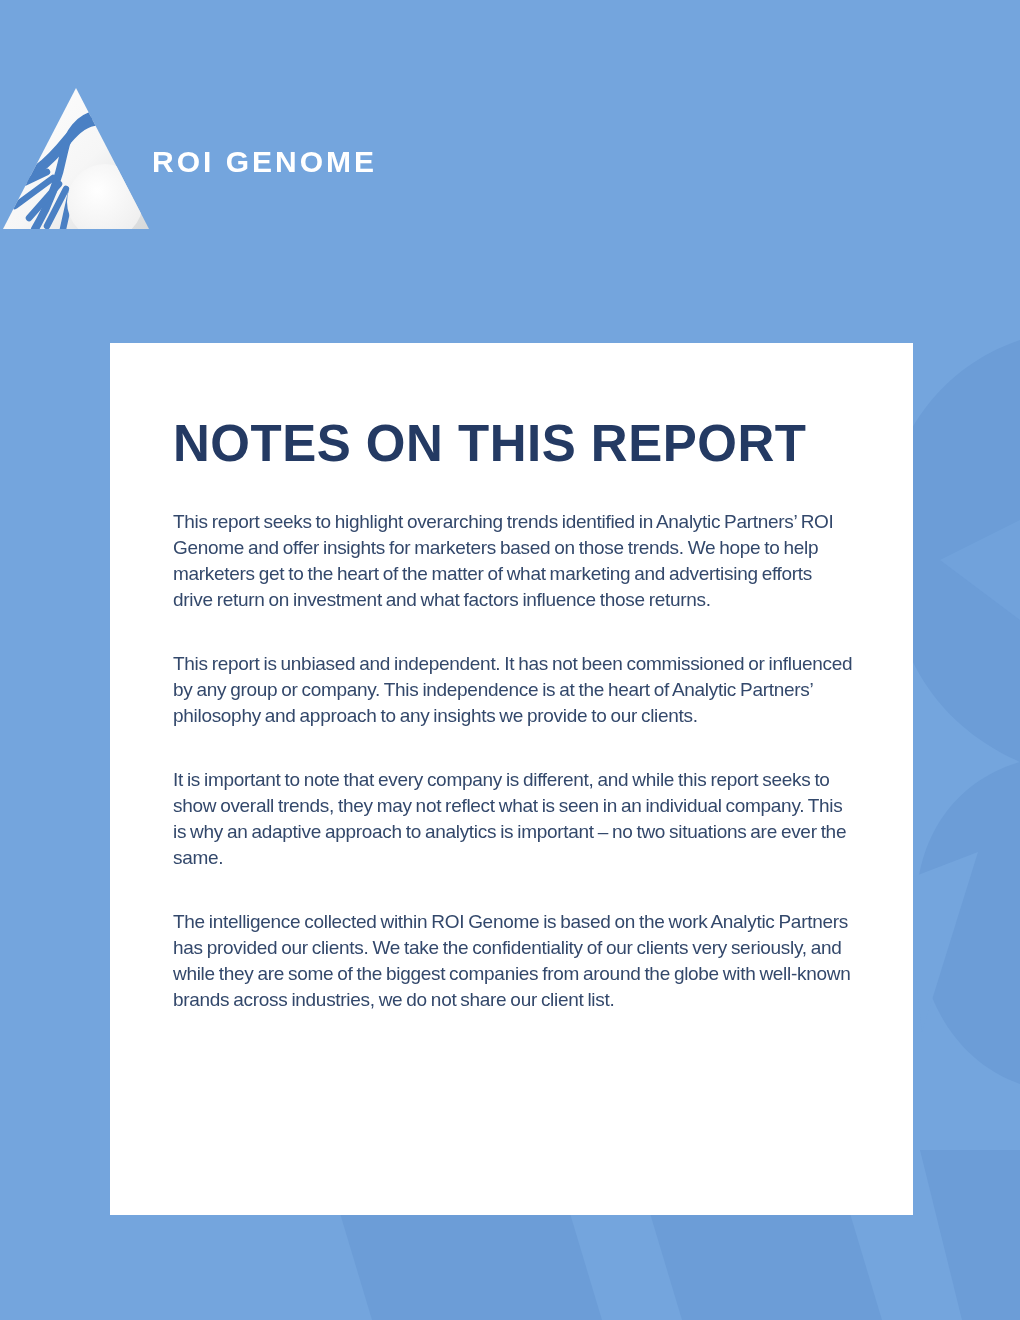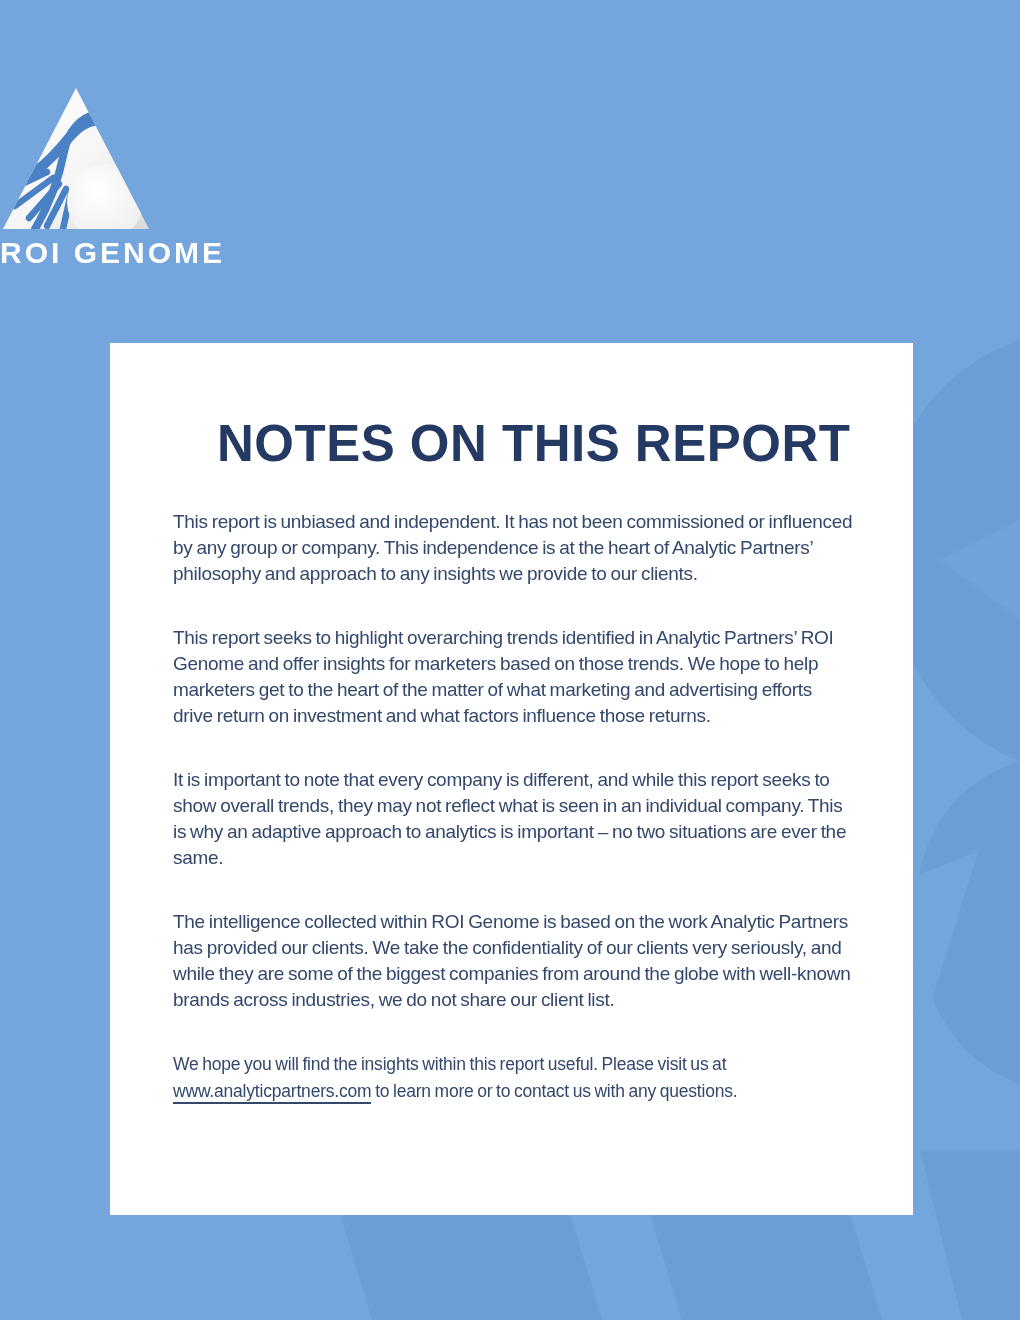--- a/index.html
+++ b/index.html
@@ -6,34 +6,34 @@
   html,body { width:1020px; height:1320px; }
   body {
     font-family:"Liberation Sans","DejaVu Sans",sans-serif;
     background:#74a5dd;
     position:relative;
     overflow:hidden;
   }
   .watermark { position:absolute; left:0; top:0; width:1020px; height:1320px; z-index:0; }
   .logo-block {
     position:absolute; top:86px; left:0; width:100%;
-    display:flex; flex-direction:column; z-index:1;
+    display:flex; flex-direction:row; align-items:center; z-index:1;
   }
   .logo-triangle { width:152px; height:145px; display:block; }
   .wordmark {
     margin-top:7px; font-size:30px; font-weight:700; color:#ffffff;
     letter-spacing:3px; line-height:1; white-space:nowrap;
   }
   .card {
     position:absolute; left:110px; top:343px; width:803px; height:872px;
     background:#ffffff; z-index:2; padding:75px 60px 0 63px;
   }
   .card h1 {
     font-size:51px; line-height:1; font-weight:700; color:#243a63;
-    letter-spacing:0.5px; margin-bottom:40px; white-space:nowrap;margin-left:44px;
+    letter-spacing:0.5px; margin-bottom:40px; white-space:nowrap;
   }
   .card p {
     font-size:19px; line-height:26px; color:#33486b;
     letter-spacing:-0.3px; word-spacing:-1px; margin-bottom:38px;
   }
   .card p.footer-note { font-size:17.5px; line-height:27px; letter-spacing:-0.2px; }
   .link {
     color:inherit; text-decoration:none; border-bottom:2px solid #33486b;
     padding-bottom:1px; cursor:pointer;
   }
@@ -91,20 +91,19 @@
           <path d="M70 107 L62 143"></path>
         </g>
       </g>
       <circle cx="104" cy="116" r="38" fill="url(#ballGrad)" clip-path="url(#triClip)"></circle>
     </svg>
     <div class="wordmark">ROI GENOME</div>
   </header>
 
   <main class="card">
     <h1>NOTES ON THIS REPORT</h1>
+    <p>This report seeks to highlight overarching trends identified in Analytic Partners’ ROI Genome and offer insights for marketers based on those trends. We hope to help marketers get to the heart of the matter of what marketing and advertising efforts drive return on investment and what factors influence those returns.</p>
     <p>This report is unbiased and independent. It has not been commissioned or influenced by any group or company. This independence is at the heart of Analytic Partners’ philosophy and approach to any insights we provide to our clients.</p>
-    <p>This report seeks to highlight overarching trends identified in Analytic Partners’ ROI Genome and offer insights for marketers based on those trends. We hope to help marketers get to the heart of the matter of what marketing and advertising efforts drive return on investment and what factors influence those returns.</p>
     <p>It is important to note that every company is different, and while this report seeks to show overall trends, they may not reflect what is seen in an individual company. This is why an adaptive approach to analytics is important – no two situations are ever the same.</p>
     <p>The intelligence collected within ROI Genome is based on the work Analytic Partners has provided our clients. We take the confidentiality of our clients very seriously, and while they are some of the biggest companies from around the globe with well-known brands across industries, we do not share our client list.</p>
-    <p class="footer-note"><span>We hope you will find the insights within this report useful. Please visit us at </span><a class="link">www.analyticpartners.com</a><span> to learn more or to contact us with any questions.</span></p>
   </main>
 
 </div>
 
 </body></html>

